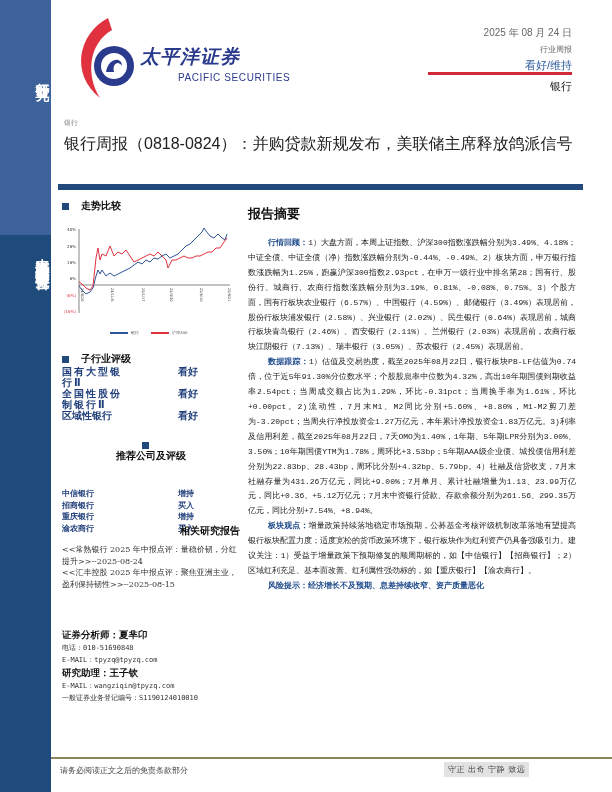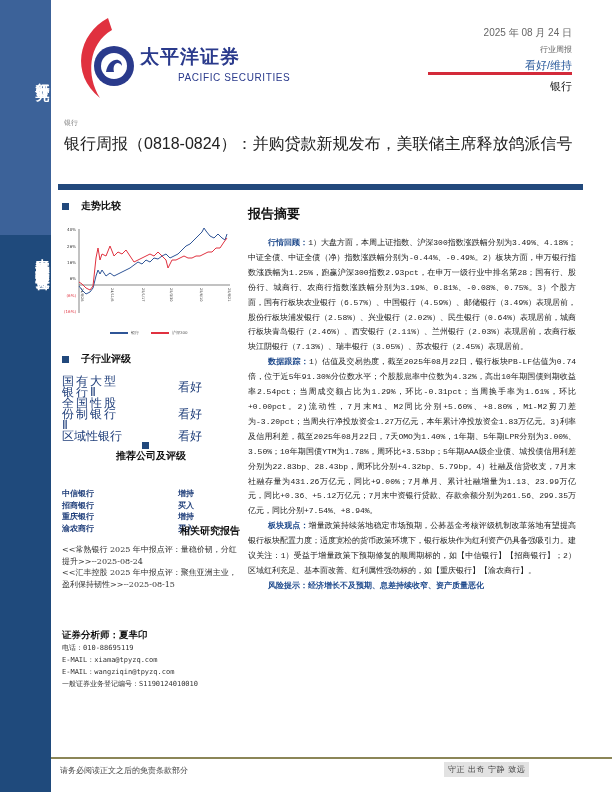--- a/index.html
+++ b/index.html
@@ -7,42 +7,42 @@
   body { position: relative; font-family: "DejaVu Serif", "Liberation Serif", serif; color: #222; }
 
   .sidebar-top { position: absolute; left: 0; top: 0; width: 51px; height: 235px; background: #3c6299; }
   .sidebar-bottom { position: absolute; left: 0; top: 235px; width: 51px; height: 557px; background: #1f4a7c; }
   .side-text { position: absolute; left: 0; width: 51px; color: #fff; font-weight: bold; font-size: 14px; line-height: 16px; text-align: center; writing-mode: vertical-rl; letter-spacing: 1px; }
   .side-text.t1 { top: 72px; }
   .side-text.t2 { top: 248px; }
 
   
   .logo { position: absolute; left: 68px; top: 14px; width: 200px; height: 90px; }
-  .logo-cn { position: absolute; left: 140px; top: 44px; font-family: "DejaVu Sans", sans-serif; font-weight: bold; font-size: 19px; color: #2a3a8c; letter-spacing: 1px; }
+  .logo-cn { position: absolute; left: 140px; top: 44px; font-family: "DejaVu Sans", sans-serif; font-weight: bold; font-size: 19px; color: #2a3a8c; letter-spacing: 1px; font-style: italic; }
   .logo-en { position: absolute; left: 140px; top: 72px; font-family: "Liberation Sans", sans-serif; font-size: 10px; color: #2a3a8c; letter-spacing: 0.6px; margin-left: 38px; }
   .hdr-right { position: absolute; right: 40px; text-align: right; font-family: "Liberation Sans", "DejaVu Sans", sans-serif; }
   .hdr-date { top: 26px; font-size: 10px; color: #666; }
   .hdr-type { top: 44px; font-size: 8px; color: #666; }
   .hdr-rating { top: 58px; font-size: 11px; color: #2a5a9c; }
   .hdr-line { position: absolute; left: 428px; top: 72px; width: 144px; height: 3px; background: #d32a3a; }
   .hdr-sector { top: 79px; font-size: 11px; color: #222; }
 
   .cat-label { position: absolute; left: 64px; top: 118px; font-size: 7px; color: #888; font-family: "DejaVu Sans", sans-serif; }
   .title { position: absolute; left: 64px; top: 131px; width: 520px; font-size: 16px; line-height: 26px; color: #222; font-family: Liberation Sans, sans-serif; }
   .title-bar { position: absolute; left: 58px; top: 184px; width: 525px; height: 6px; background: #22497c; }
 
   
   .lcol { position: absolute; left: 62px; width: 178px; font-family: "DejaVu Sans", sans-serif; }
   .sec-head { display: flex; align-items: center; font-weight: bold; font-size: 10px; color: #111; }
   .sec-head .sq { width: 7px; height: 7px; background: #22497c; margin-right: 12px; }
   .chart-box { position: absolute; left: 62px; top: 218px; width: 176px; height: 116px; }
   .legend { position: absolute; left: 110px; top: 330px; font-size: 4px; color: #555; display: flex; gap: 12px; align-items: center; }
   .legend .ln { display: inline-block; width: 18px; height: 2px; vertical-align: middle; margin-right: 3px; }
 
-  .rate-row { display: flex; justify-content: space-between; font-weight: normal; font-size: 12px; line-height: 11px; color: #1f3e7a; align-items: center; }
+  .rate-row { display: flex; justify-content: space-between; font-weight: bold; font-size: 10px; line-height: 11px; color: #1f3e7a; }
   .rate-row .nm { width: 60px; letter-spacing: 2px; }
   .rate-row .rt { width: 62px; color: #1f3e7a; }
   .rec-row { display: flex; justify-content: space-between; font-size: 8px; line-height: 11.5px; font-weight: bold; color: #1f3e7a; }
   .rec-row .rt { width: 62px; }
 
   .rel-head { font-weight: bold; font-size: 10px; color: #111; }
   .rel-item { font-size: 8px; line-height: 11.5px; color: #333; font-family: "DejaVu Serif", serif; }
 
   .analyst-name { font-weight: bold; font-size: 9.5px; color: #111; line-height: 14px; }
   .analyst-line { font-size: 7px; color: #333; line-height: 12px; font-family: "DejaVu Sans Mono", monospace; }
@@ -118,21 +118,21 @@
     <polyline fill="none" stroke="#2f5597" stroke-width="1" points="17,68 20,72 24,76 28,74 31,70 34,58 36,52 38,56 40,52 44,58 48,55 52,58 56,56 60,54 64,52 68,50 72,47 76,44 80,46 84,42 88,44 92,40 96,41 100,38 104,36 108,40 112,38 116,36 120,32 124,28 128,26 132,22 136,18 140,14 142,10 144,13 148,18 152,20 156,16 160,20 163,22 165,16"></polyline>
     <polyline fill="none" stroke="#e0313f" stroke-width="1" points="17,64 20,66 24,70 28,72 31,68 34,40 36,30 38,42 40,36 44,38 48,28 52,38 56,34 60,36 64,32 68,38 72,44 76,42 80,40 84,38 88,36 92,38 96,34 100,38 104,42 106,50 110,42 114,42 118,40 122,38 126,40 130,40 134,38 138,38 142,36 146,34 150,34 154,30 158,30 162,24 165,20"></polyline>
   </svg>
 </div>
 <div class="legend">
   <span><span class="ln" style="background:#2f5597;"></span><span>银行</span></span>
   <span><span class="ln" style="background:#e0313f;"></span><span>沪深300</span></span>
 </div>
 
 <div class="lcol" style="top:352px;">
-  <div class="sec-head" style="margin-bottom:10px;">
+  <div class="sec-head" style="">
       <span class="sq"></span>
       <span>子行业评级</span>
     </div>
   <div class="rate-row">
       <span class="nm">国有大型银行Ⅱ</span>
       <span class="rt">看好</span>
     </div>
   <div class="rate-row">
       <span class="nm">全国性股份制银行Ⅱ</span>
       <span class="rt">看好</span>
@@ -167,22 +167,23 @@
 </div>
 
 <div class="lcol" style="top:524px;">
   <div class="rel-head" style="margin-bottom:6px;text-align:right;">相关研究报告</div>
   <div class="rel-item">&lt;&lt;常熟银行 2025 年中报点评：量稳价韧，分红提升&gt;&gt;--2025-08-24</div>
   <div class="rel-item">&lt;&lt;汇丰控股 2025 年中报点评：聚焦亚洲主业，盈利保持韧性&gt;&gt;--2025-08-15</div>
 </div>
 
 <div class="lcol" style="top:628px;">
   <div class="analyst-name">证券分析师：夏芈卬</div>
-  <div class="analyst-line">电话：010-88695119</div>
-  <div class="analyst-line">E-MAIL：xiama@tpyzq.com</div>
+  <div class="analyst-line">电话：010-51690848</div>
+  <div class="analyst-line">E-MAIL：tpyzq@tpyzq.com</div>
+  <div class="analyst-name">研究助理：王子钦</div>
   <div class="analyst-line">E-MAIL：wangziqin@tpyzq.com</div>
   <div class="analyst-line">一般证券业务登记编号：S1190124010010</div>
 </div>
 
 <div class="rcol">
   <div class="abstract-title">报告摘要</div>
   <p class="para"><span class="lead">行情回顾：</span><span>1）大盘方面，本周上证指数、沪深300指数涨跌幅分别为3.49%、4.18%；中证全债、中证全债（净）指数涨跌幅分别为-0.44%、-0.49%。2）板块方面，申万银行指数涨跌幅为1.25%，跑赢沪深300指数2.93pct，在申万一级行业中排名第28；国有行、股份行、城商行、农商行指数涨跌幅分别为3.19%、0.81%、-0.08%、0.75%。3）个股方面，国有行板块农业银行（6.57%）、中国银行（4.59%）、邮储银行（3.49%）表现居前，股份行板块浦发银行（2.58%）、兴业银行（2.02%）、民生银行（0.64%）表现居前，城商行板块青岛银行（2.46%）、西安银行（2.11%）、兰州银行（2.03%）表现居前，农商行板块江阴银行（7.13%）、瑞丰银行（3.05%）、苏农银行（2.45%）表现居前。</span></p>
   <p class="para"><span class="lead">数据跟踪：</span><span>1）估值及交易热度，截至2025年08月22日，银行板块PB-LF估值为0.74倍，位于近5年91.30%分位数水平；个股股息率中位数为4.32%，高出10年期国债到期收益率2.54pct；当周成交额占比为1.29%，环比-0.31pct；当周换手率为1.61%，环比+0.00pct。2)流动性，7月末M1、M2同比分别+5.60%、+8.80%，M1-M2剪刀差为-3.20pct；当周央行净投放资金1.27万亿元，本年累计净投放资金1.83万亿元。3)利率及信用利差，截至2025年08月22日，7天OMO为1.40%，1年期、5年期LPR分别为3.00%、3.50%；10年期国债YTM为1.78%，周环比+3.53bp；5年期AAA级企业债、城投债信用利差分别为22.83bp、28.43bp，周环比分别+4.32bp、5.79bp。4）社融及信贷收支，7月末社融存量为431.26万亿元，同比+9.00%；7月单月、累计社融增量为1.13、23.99万亿元，同比+0.36、+5.12万亿元；7月末中资银行贷款、存款余额分别为261.56、299.35万亿元，同比分别+7.54%、+8.94%。</span></p>
   <p class="para"><span class="lead">板块观点：</span><span>增量政策持续落地稳定市场预期，公募基金考核评级机制改革落地有望提高银行板块配置力度；适度宽松的货币政策环境下，银行板块作为红利资产仍具备强吸引力。建议关注：1）受益于增量政策下预期修复的顺周期标的，如【中信银行】【招商银行】；2）区域红利充足、基本面改善、红利属性强劲标的，如【重庆银行】【渝农商行】。</span></p>
   <p class="risk">风险提示：经济增长不及预期、息差持续收窄、资产质量恶化</p>

